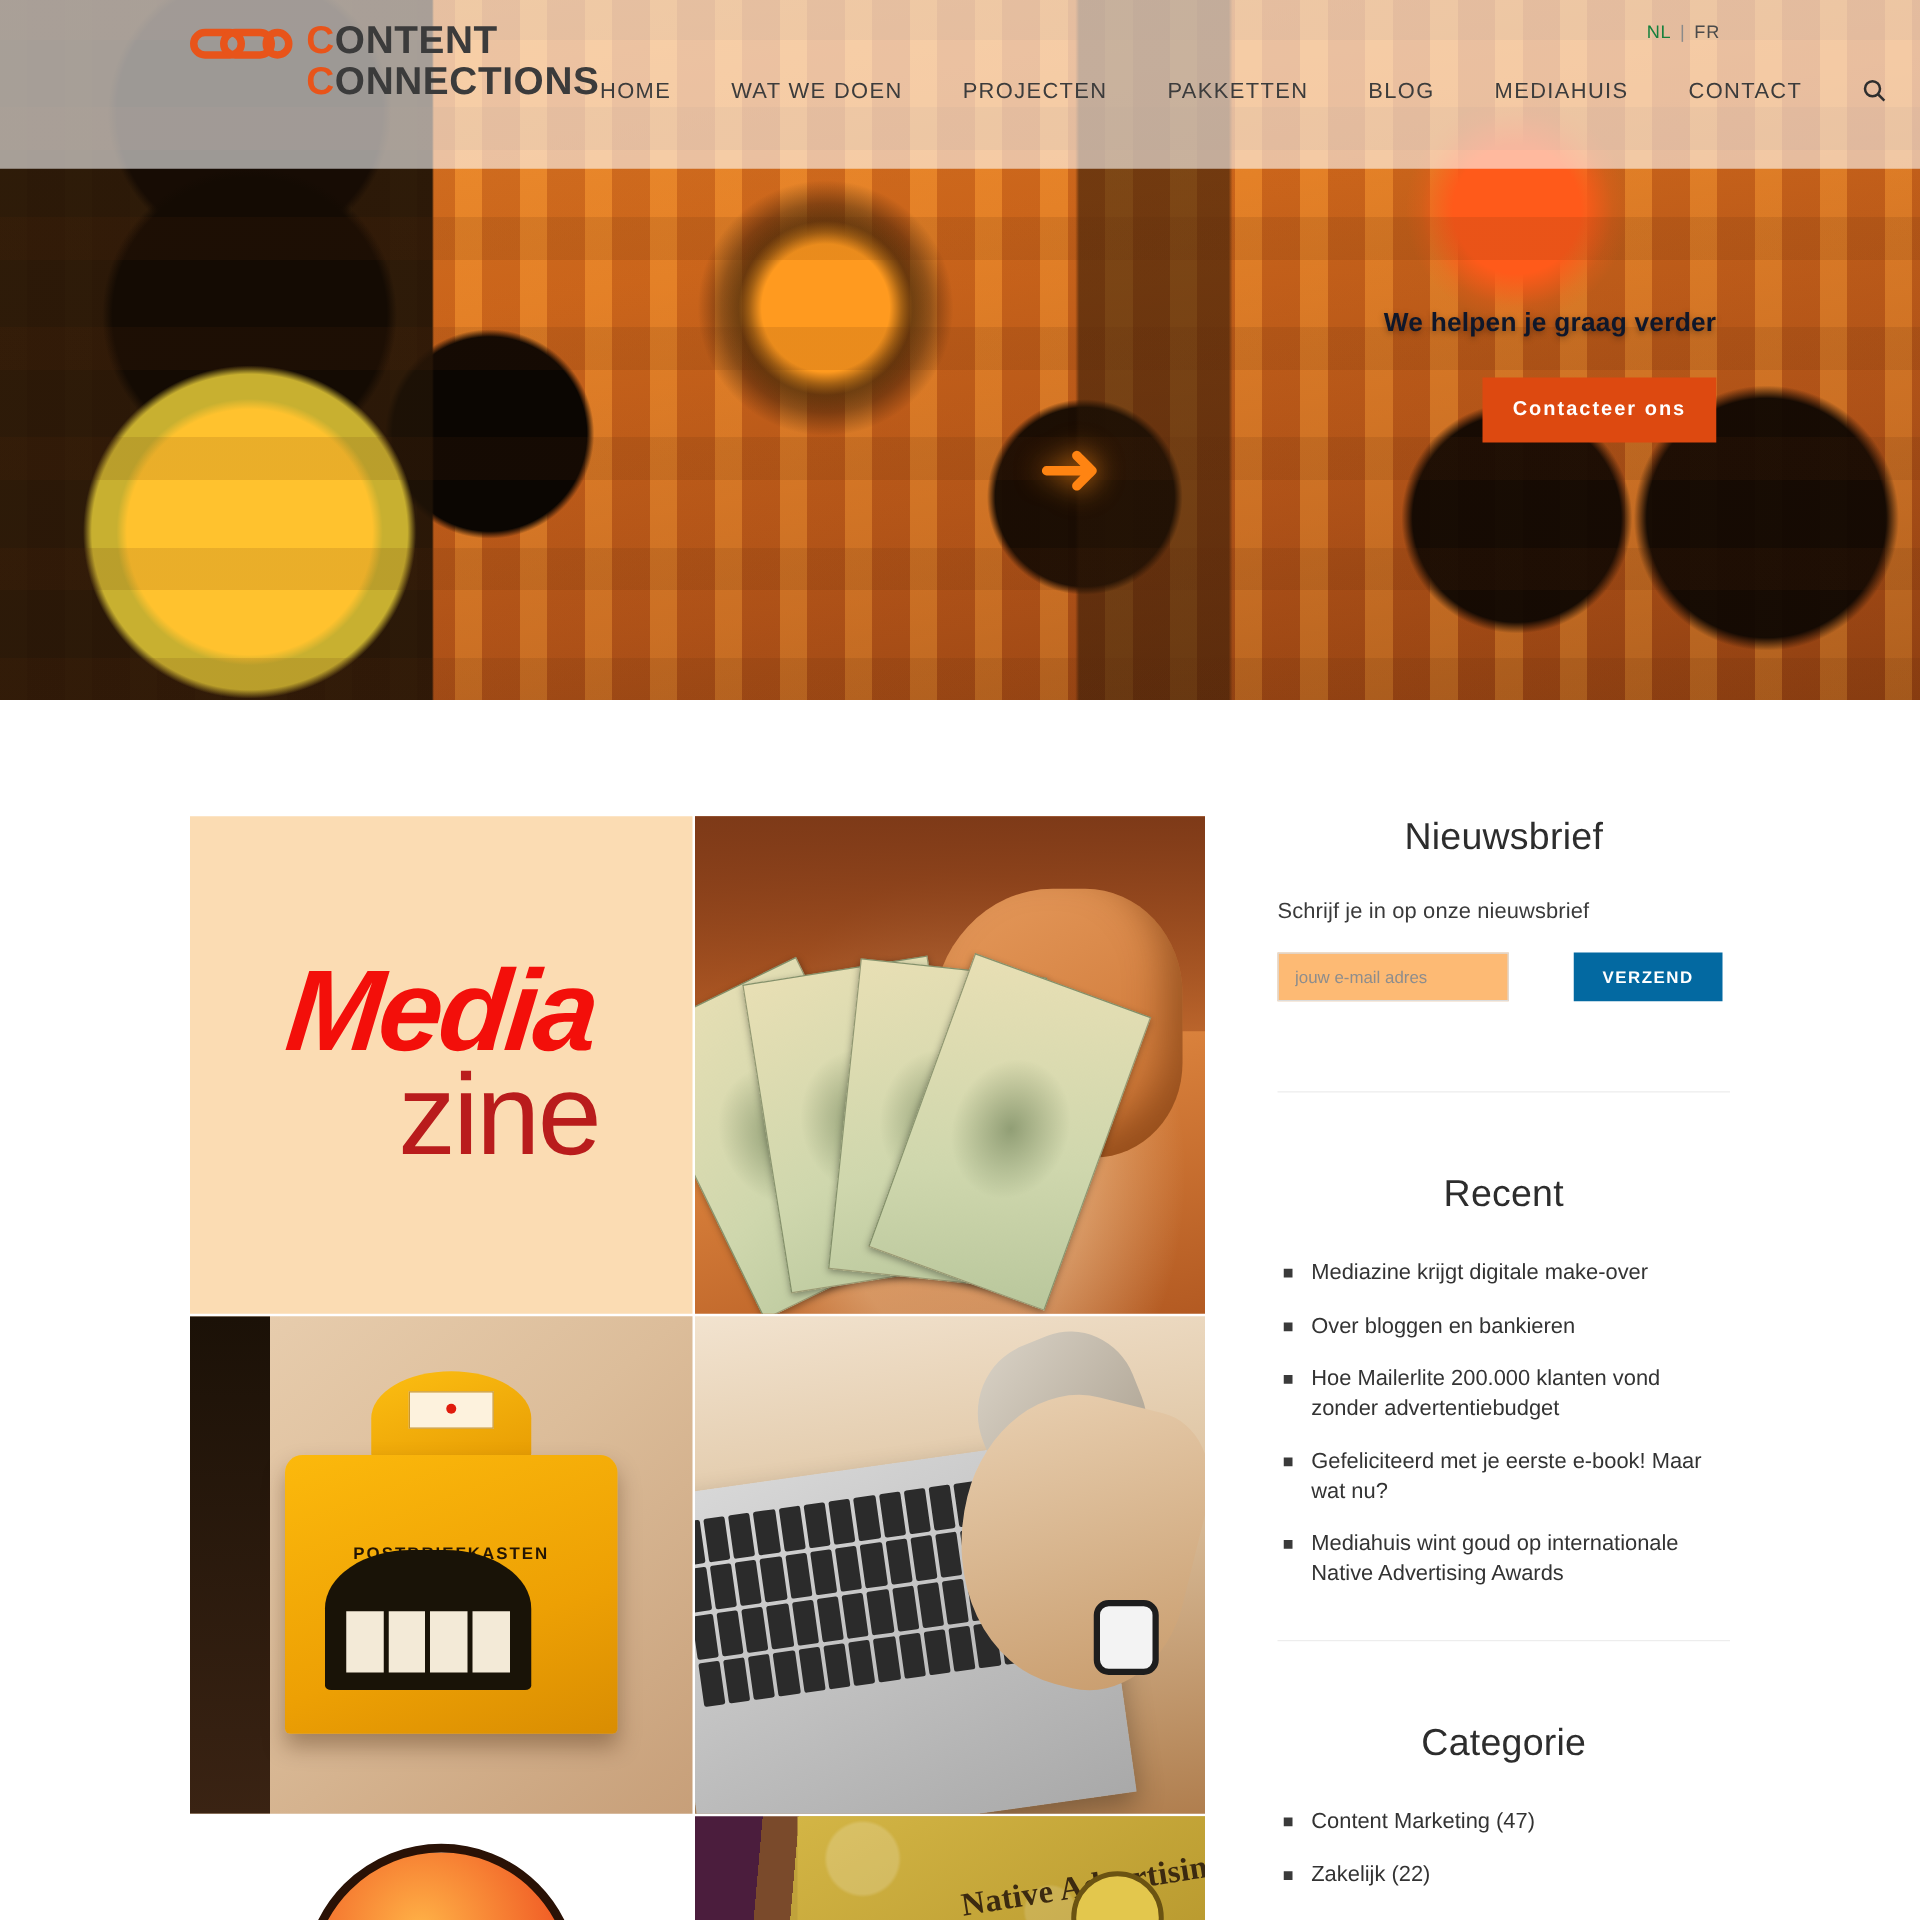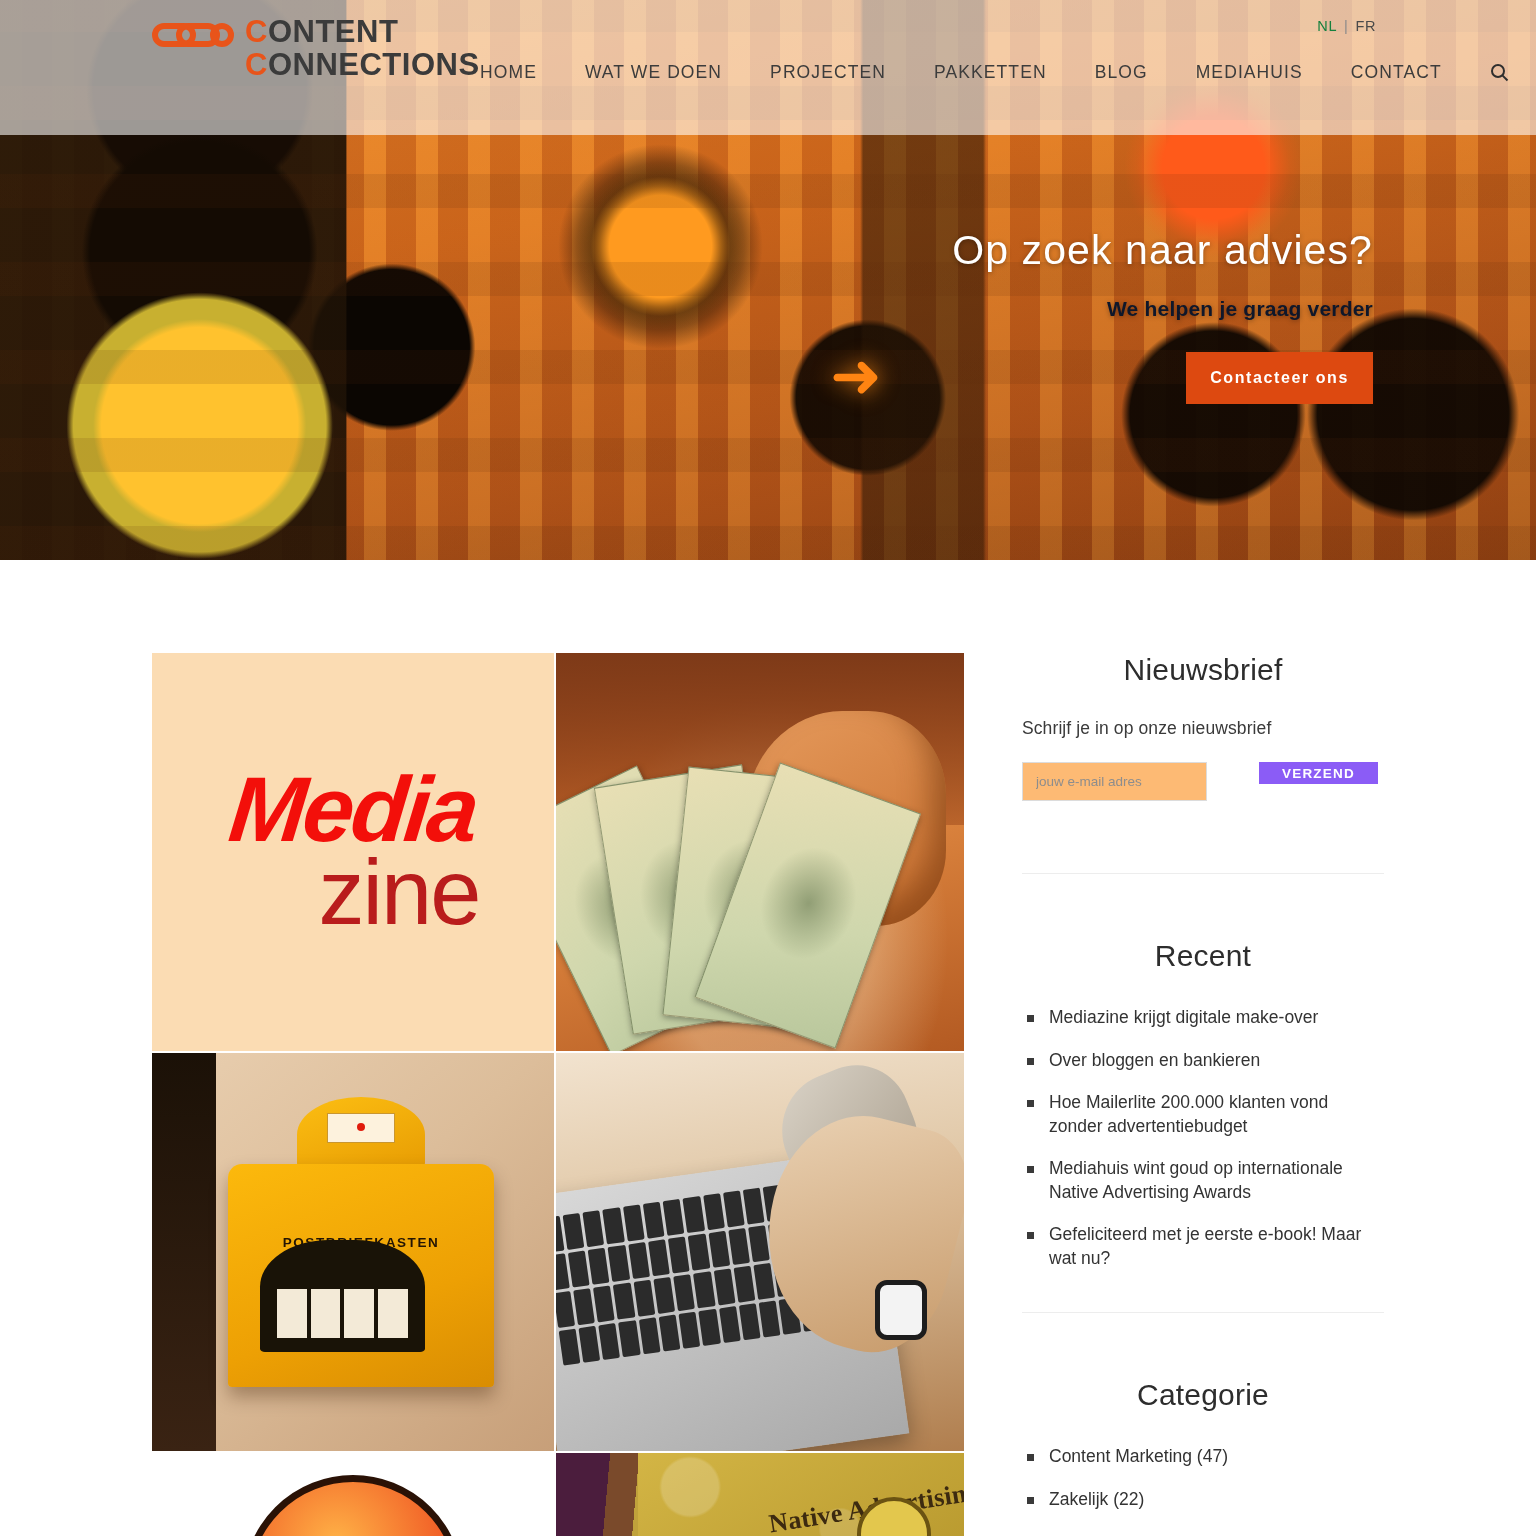--- a/index.html
+++ b/index.html
@@ -331,22 +331,22 @@
   .news-form { margin-top: 23px; display: flex; align-items: stretch; gap: 0; }
   .news-input {
     width: 185px; height: 39px;
     border: 1px solid #dcdcdc; background: #fdba74;
     padding: 0 13px; font-size: 13.5px; color: #6e6e6e;
     font-family: "Liberation Sans", sans-serif;
   }
   .news-input::placeholder { color: #8d8d8d; }
   .news-btn {
     margin-left: 52px;
-    background: #8b5cf6; color: #fff; border: 0;
-    padding: 0 23px; height: 22px;
+    background: #0369a1; color: #fff; border: 0;
+    padding: 0 23px; height: 39px;
     font-size: 13.5px; font-weight: 700; letter-spacing: 1.2px;
     cursor: pointer;
     font-family: "Liberation Sans", sans-serif;
   }
   .divider {
     height: 1px; background: #ededed;
     margin: 72px 0 0 0;
   }
   .side-block-h { margin-top: 65px; }
   ul.side-list { list-style: none; margin-top: 33px; }
@@ -401,21 +401,20 @@
     <a href="#">CONTACT</a>
     <button class="search-btn">
       <svg width="19" height="19" viewBox="0 0 19 19">
         <circle cx="8" cy="8" r="6" fill="none" stroke="#2e2e2e" stroke-width="2"></circle>
         <line x1="12.4" y1="12.4" x2="17.5" y2="17.5" stroke="#2e2e2e" stroke-width="2"></line>
       </svg>
     </button>
   </nav>
 
   <div class="hero-copy">
-    <div class="hero-title">Op zoek naar advies?</div>
     <div class="hero-sub">We helpen je graag verder</div>
     <a class="hero-cta" href="#">Contacteer ons</a>
   </div>
 </section>
 
 <div class="page">
   <div class="wrap">
 
     <div class="grid">
 
@@ -549,22 +548,22 @@
         <button class="news-btn" type="submit">VERZEND</button>
       </form>
 
       <div class="divider"></div>
 
       <h2 class="side-h side-block-h">Recent</h2>
       <ul class="side-list">
         <li>Mediazine krijgt digitale make-over</li>
         <li>Over bloggen en bankieren</li>
         <li>Hoe Mailerlite 200.000 klanten vond zonder advertentiebudget</li>
+        <li>Gefeliciteerd met je eerste e-book! Maar wat nu?</li>
         <li>Mediahuis wint goud op internationale Native Advertising Awards</li>
-        <li>Gefeliciteerd met je eerste e-book! Maar wat nu?</li>
       </ul>
 
       <div class="divider" style="margin-top:42px"></div>
 
       <h2 class="side-h side-block-h">Categorie</h2>
       <ul class="side-list">
         <li>Content Marketing (47)</li>
         <li>Zakelijk (22)</li>
       </ul>
 

